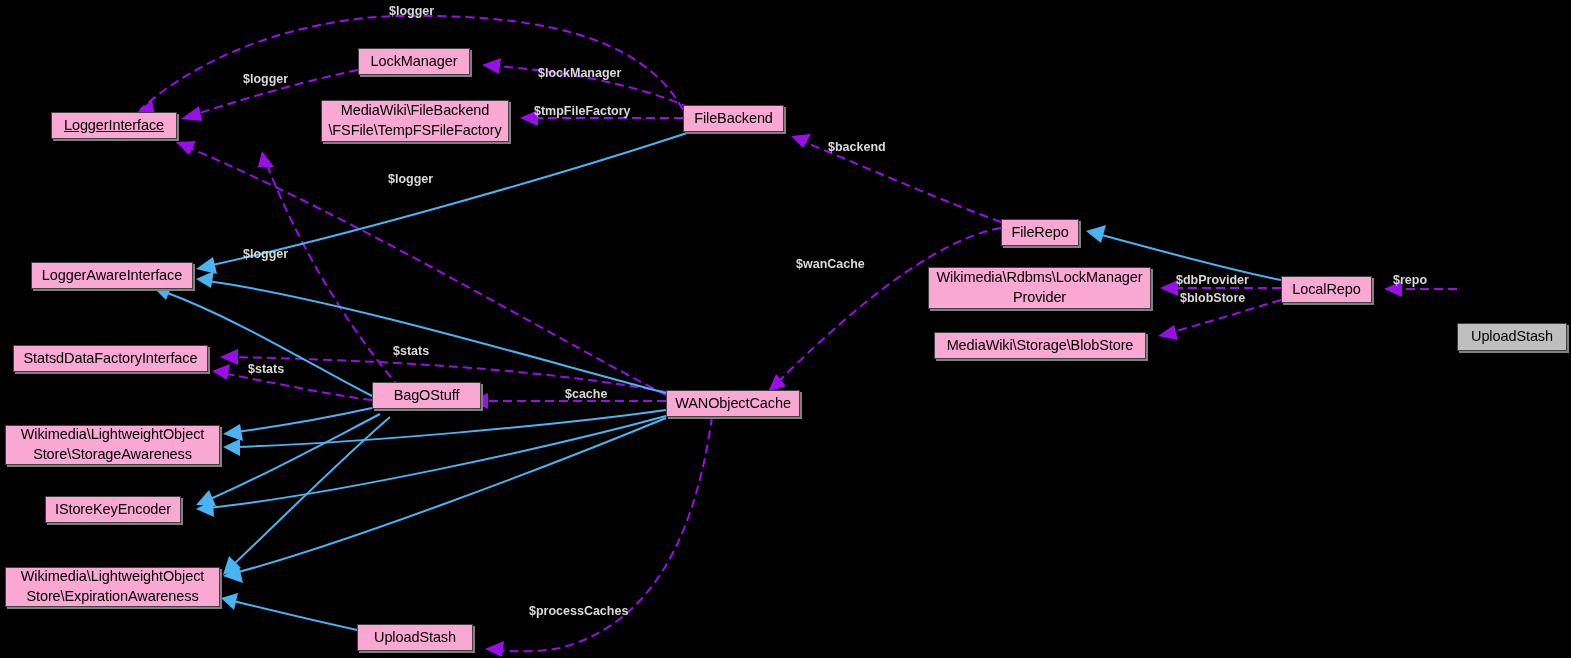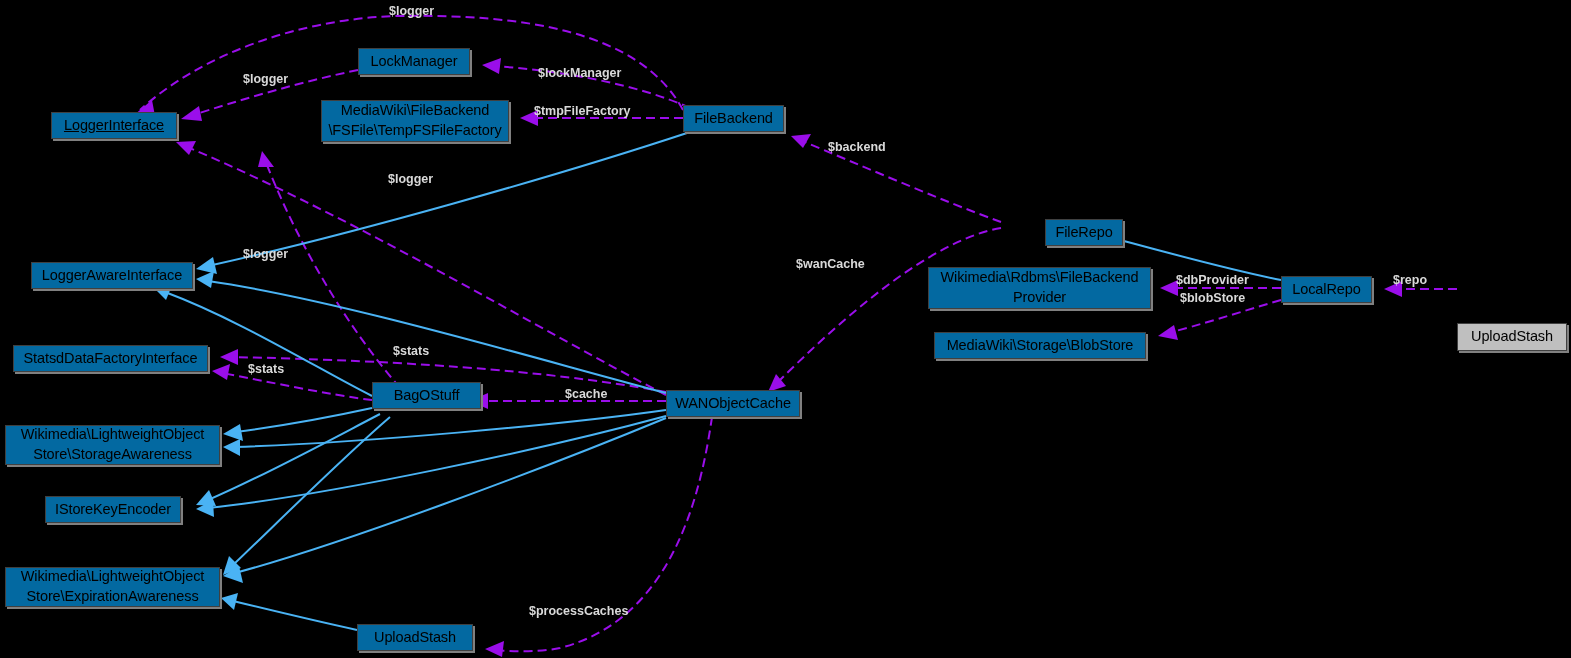--- a/index.html
+++ b/index.html
@@ -3,21 +3,21 @@
 <meta charset="utf-8">
 <title>Collaboration diagram</title>
 <style>
   html,body{margin:0;padding:0;background:#000;}
   body{width:1571px;height:658px;overflow:hidden;font-family:"Liberation Sans",sans-serif;}
   #canvas{position:relative;width:1571px;height:658px;background:#000;}
   svg#edges{position:absolute;left:0;top:0;width:1571px;height:658px;}
   .node{
     position:absolute;
     box-sizing:border-box;
-    background:#0369a1;
+    background:#f9a8d4;
     border:1px solid #404040;
     box-shadow:2px 2px 0 0 #808080;
     color:#000;
     font-size:14.5px;
     line-height:1.35;
     text-align:center;
     display:flex;
     align-items:center;
     justify-content:center;
     white-space:pre-line;
@@ -175,22 +175,22 @@
     </g>
 
   </svg>
 
   <div id="nodes-layer">
       <div class="node" style="left: 51px; top: 112px; width: 126px; height: 27px; text-decoration: underline;">LoggerInterface</div>
       <div class="node" style="left: 358px; top: 48px; width: 112px; height: 27px;">LockManager</div>
       <div class="node" style="left: 321px; top: 100px; width: 188px; height: 42px;">MediaWiki\FileBackend
 \FSFile\TempFSFileFactory</div>
       <div class="node" style="left: 683px; top: 105px; width: 101px; height: 27px;">FileBackend</div>
-      <div class="node" style="left: 1001px; top: 219px; width: 78px; height: 27px; margin-left: 44px;">FileRepo</div>
-      <div class="node" style="left: 928px; top: 267px; width: 223px; height: 42px;">Wikimedia\Rdbms\FileBackend
+      <div class="node" style="left: 1001px; top: 219px; width: 78px; height: 27px;">FileRepo</div>
+      <div class="node" style="left: 928px; top: 267px; width: 223px; height: 42px;">Wikimedia\Rdbms\LockManager
 Provider</div>
       <div class="node" style="left: 934px; top: 332px; width: 212px; height: 27px;">MediaWiki\Storage\BlobStore</div>
       <div class="node" style="left: 1281px; top: 276px; width: 91px; height: 27px;">LocalRepo</div>
       <div class="node current" style="left: 1457px; top: 276px; width: 110px; height: 28px; margin-top: 47px;">UploadStash</div>
       <div class="node" style="left: 31px; top: 262px; width: 162px; height: 27px;">LoggerAwareInterface</div>
       <div class="node" style="left: 13px; top: 345px; width: 195px; height: 27px;">StatsdDataFactoryInterface</div>
       <div class="node" style="left: 372px; top: 375px; width: 109px; height: 27px; margin-top: 7px;">BagOStuff</div>
       <div class="node" style="left: 666px; top: 390px; width: 134px; height: 27px;">WANObjectCache</div>
       <div class="node" style="left: 5px; top: 425px; width: 215px; height: 40px;">Wikimedia\LightweightObject
 Store\StorageAwareness</div>

